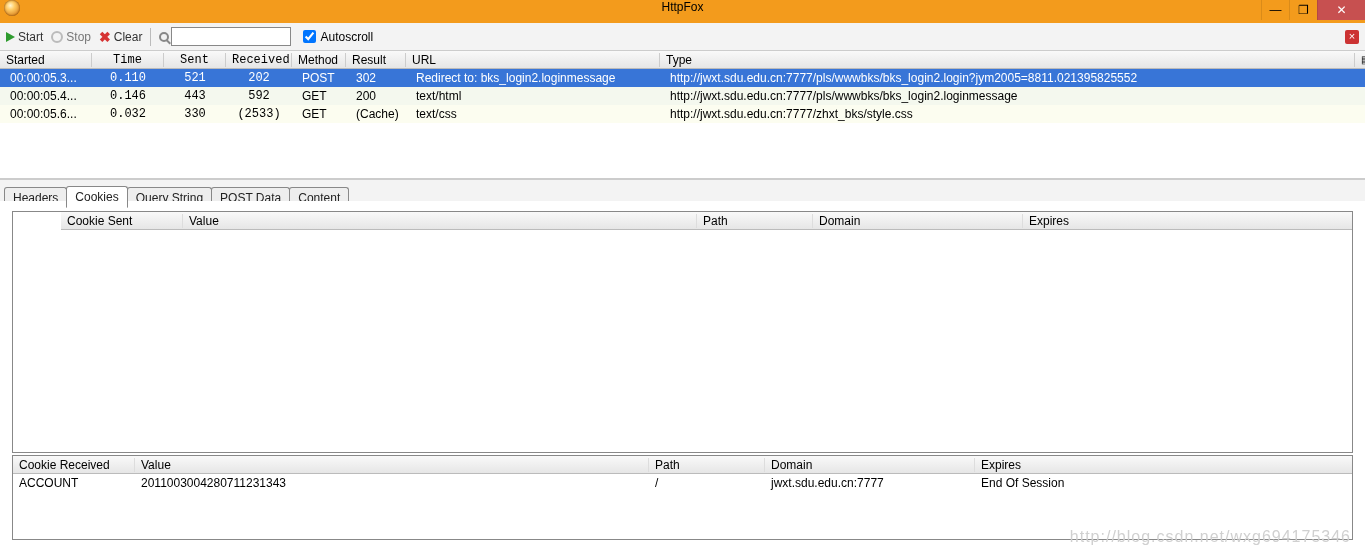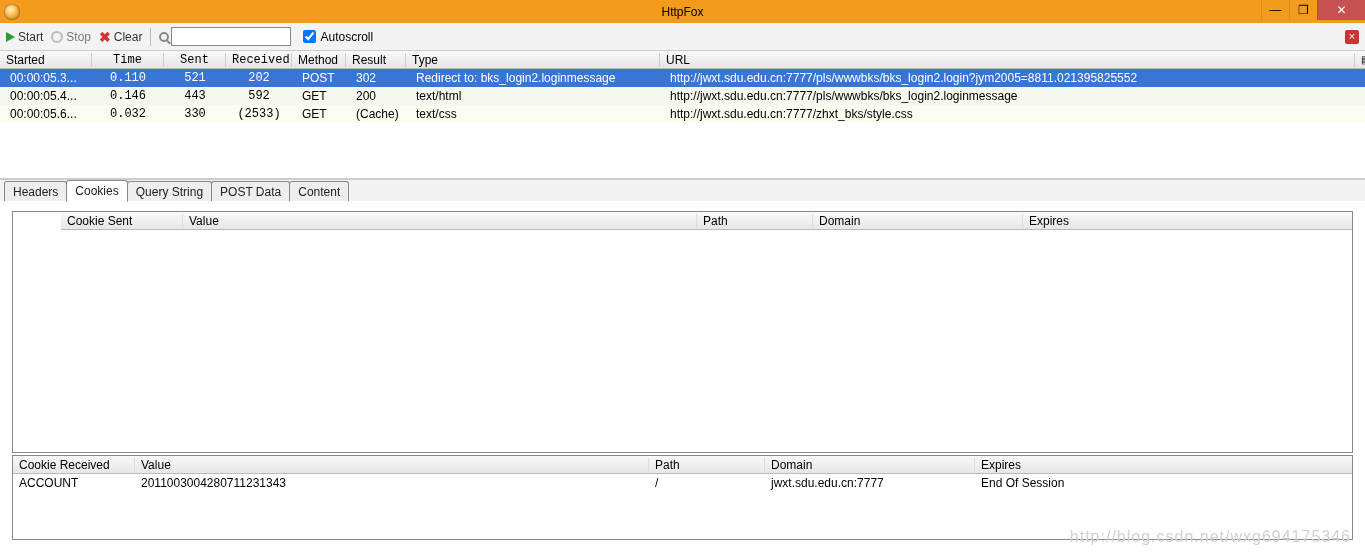--- a/index.html
+++ b/index.html
@@ -1,19 +1,19 @@
 <!DOCTYPE html>
 <html><head>
 <meta charset="utf-8">
 <style>
   * { box-sizing: border-box; margin: 0; padding: 0; font-family: "Segoe UI", Tahoma, sans-serif; font-size: 12px; }
   body { width: 1365px; height: 552px; background: #fff; overflow: hidden; }
 
   
-  .titlebar { height: 23px; background: linear-gradient(#f39b1c,#f39b1c); display: flex; align-items: center; position: relative; }
+  .titlebar { height: 23px; background: linear-gradient(#f39b1c,#f39b1c); display: flex; position: relative; }
   .titlebar .app-icon { width: 16px; height: 16px; margin: 0 4px; border-radius: 50%; background: radial-gradient(circle at 40% 35%, #fff5d0 0%, #ffcc66 30%, #cc6600 100%); box-shadow: inset 0 0 2px #663300; }
   .titlebar .title { position:absolute; left:0; right:0; text-align:center; color:#000; font-size:12px; }
   .win-btns { position:absolute; right:0; top:0; display:flex; height:20px;}
   .win-btn { width:28px; height:20px; display:flex; align-items:center; justify-content:center; font-size:12px; border-left:1px solid rgba(0,0,0,0.1);}
   .win-btn.min,.win-btn.max{ background:transparent; color:#000;}
   .win-btn.close{ width:48px; background:#c75050; color:#fff;}
 
   
   .toolbar { height: 28px; background:#f3f3f3; border-bottom:1px solid #ccc; display:flex; align-items:center; padding:0 6px; gap:2px; position:relative;}
   .tool-group { display:flex; align-items:center; gap:8px; }
@@ -43,21 +43,21 @@
   .req-row.sel { background:#3875d7; color:#fff;}
   .req-row.sel > div{ color:#fff;}
   .req-row.alt { background:#f4f8ee;}
   .req-row.alt2 { background:#fcfdf0;}
   .num { text-align:center;font-family:Liberation Mono, monospace; }
   .req-body { height:110px; overflow:hidden;}
   .req-wrap-outer { border-bottom:1px solid #ccc;}
 
   
   .lower-tabs { display:flex; padding:0 4px; height:22px; align-items:flex-end; background:#f3f3f3; border-top:1px solid #ccc;}
-  .ltab { padding:3px 8px; border:1px solid #888; border-bottom:none; background:#eee; margin-right:-1px; color:#222; border-radius:3px 3px 0 0; position:relative; top:1px;}
+  .ltab { padding:3px 8px; border:1px solid #888; border-bottom:none; background:#eee; margin-right:-1px; color:#222; border-radius:3px 3px 0 0; position:relative; top:7px;}
   .ltab.active{ background:#fff; border-bottom:1px solid #fff; z-index:2;}
 
   .lower-panel { padding:10px 12px 12px 12px; height:calc(552px - 23px - 28px - 128px - 22px); background:#fff; display:flex; flex-direction:column; gap:2px;}
   .grid-box { border:1px solid #888; background:#fff; flex:0 0 auto;}
   .grid-box.sent { height:242px;padding-left:48px; }
   .grid-box.recv { flex:1; min-height:70px;}
   .gh, .gr { display:grid; grid-template-columns: 122px 514px 116px 210px 370px; height:18px; align-items:center;}
   .gh { background:linear-gradient(#f9f9f9,#e6e6e6); border-bottom:1px solid #bbb;}
   .gh > div, .gr > div { padding:0 6px; border-right:1px solid #ddd; white-space:nowrap; overflow:hidden;}
   .gh > div:last-child, .gr > div:last-child{ border-right:none;}
@@ -104,22 +104,22 @@
 </div>
 
 <div class="req-wrap req-wrap-outer">
   <div class="req-head">
     <div>Started</div>
     <div class="num">Time</div>
     <div class="num">Sent</div>
     <div class="num">Received</div>
     <div>Method</div>
     <div>Result</div>
+    <div>URL</div>
     <div>Type</div>
-    <div>URL</div>
     <div class="opts">▤</div>
   </div>
   <div class="req-body" id="req-body">
       <div class="req-row sel">
         <div>00:00:05.3...</div>
         <div class="num">0.110</div>
         <div class="num">521</div>
         <div class="num">202</div>
         <div>POST</div>
         <div>302</div>

